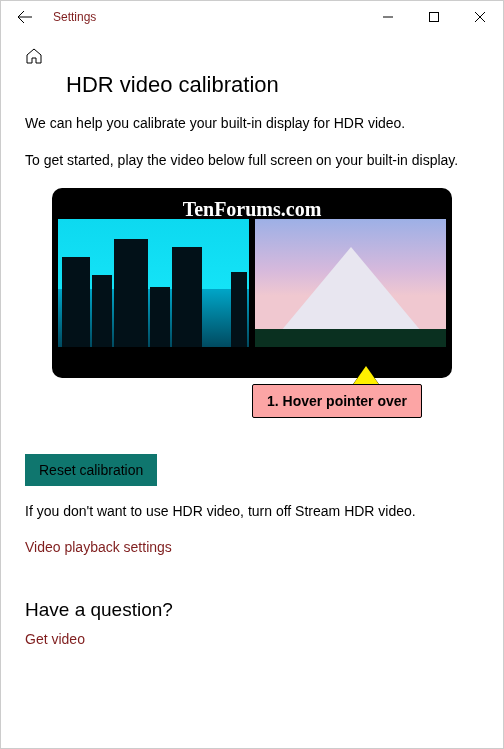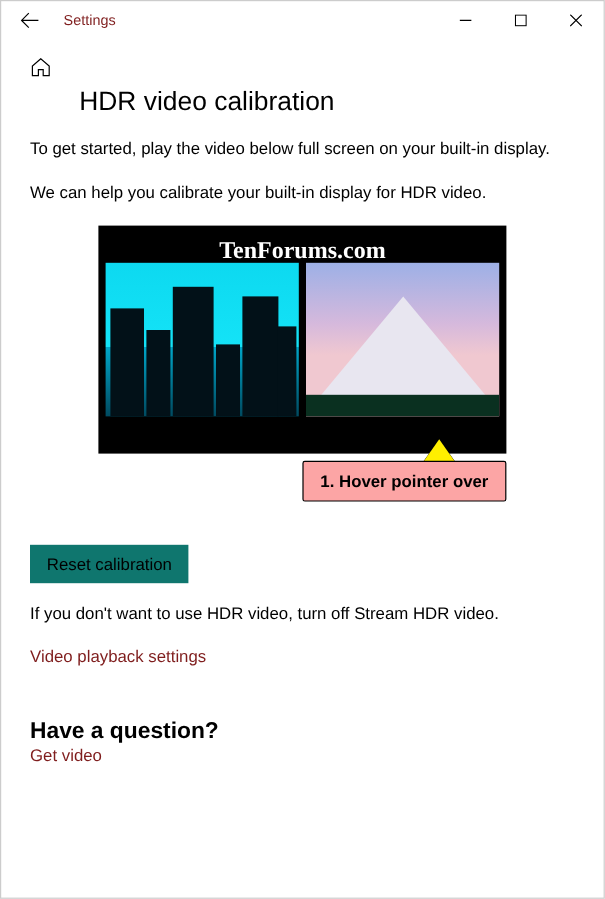--- a/index.html
+++ b/index.html
@@ -64,30 +64,31 @@
       margin-bottom: 16px;
       margin-left: 41px;
     }
     .body-text {
       font-size: 14px;
       color: #000;
       margin-bottom: 18px;
       line-height: 1.35;
     }
     .video-preview {
-      width: 340px;
+      width: 400px;
       height: 190px;
       background: #000;
       margin: 0 auto 2px auto;
       position: relative;
       display: flex;
       align-items: center;
       justify-content: center;
       gap: 6px;
       padding: 0 6px;
+      border-radius: 10px;
     }
     .video-pane {
       height: 128px;
       flex: 1;
       position: relative;
       overflow: hidden;
     }
     .pane-left {
       background: linear-gradient(to bottom, #0dd9f0 0%, #14e3f7 55%, #00a5c7 55%, #004a60 100%);
     }
@@ -178,22 +179,23 @@
       margin-bottom: 16px;
       display: inline-block;
     }
     .link {
       color: #7f1d1d;
       font-size: 14px;
       margin-bottom: 26px;
       display: inline-block;
     }
     h2 {
-      font-weight: 700;
+      font-weight: 400;
       font-size: 19px;
+      margin-bottom: 10px;
       margin-top: 12px;
     }
     .section-gap {
       margin-top: 18px;
     }
   </style>
 </head>
 <body>
 
 <div class="titlebar">
@@ -224,23 +226,23 @@
 
 <div class="content">
   <div class="home-icon">
     <svg width="18" height="18" viewBox="0 0 18 18">
       <path d="M9 2 L2 8 L2 16 L7 16 L7 11 L11 11 L11 16 L16 16 L16 8 Z" stroke="#000" stroke-width="1" fill="none"></path>
     </svg>
   </div>
 
   <h1>HDR video calibration</h1>
 
+  <p class="body-text">We can help you calibrate your built-in display for HDR video.</p>
+
   <p class="body-text">To get started, play the video below full screen on your built-in display.</p>
-
-  <p class="body-text">We can help you calibrate your built-in display for HDR video.</p>
 
   <div class="video-preview">
     <div class="video-pane pane-left">
       <div class="building" style="left:4px;width:28px;height:90px;"></div>
       <div class="building" style="left:34px;width:20px;height:72px;"></div>
       <div class="building" style="left:56px;width:34px;height:108px;"></div>
       <div class="building" style="left:92px;width:20px;height:60px;"></div>
       <div class="building" style="left:114px;width:30px;height:100px;"></div>
       <div class="building" style="right:2px;width:16px;height:75px;"></div>
     </div>

